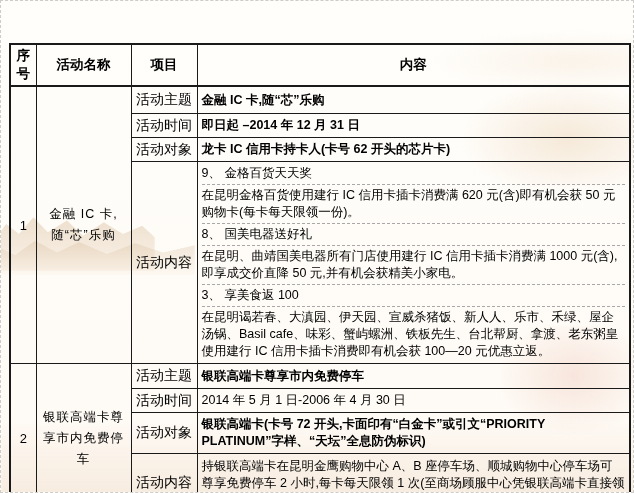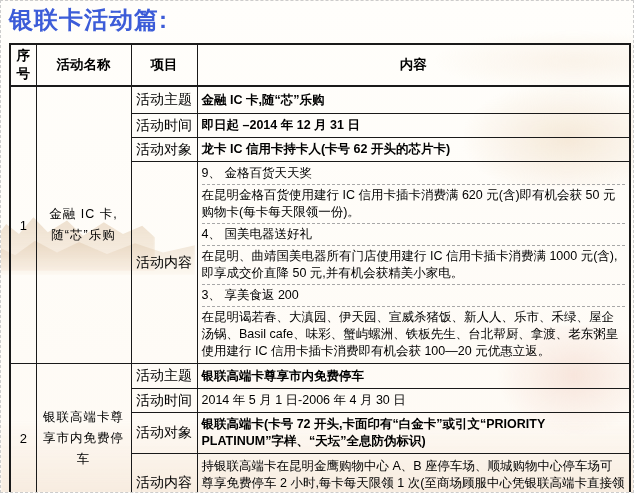--- a/index.html
+++ b/index.html
@@ -89,21 +89,20 @@
 
 <div class="page">
 
   <div class="wm wm-top-right"></div>
   <div class="wm wm-right-cream"></div>
   <div class="wm wm-left-mountains"></div>
   <div class="wm wm-left-mountains2"></div>
   <div class="wm wm-right-pink"></div>
   <div class="wm wm-bottom"></div>
 
-  <div class="title">银联卡活动篇:</div>
 
   <table class="act">
     <colgroup>
       <col class="c1">
         <col class="c2">
         <col class="c3">
         <col class="c4">
     </colgroup>
 
     <tbody>
@@ -128,23 +127,23 @@
     </tr>
     <tr class="r-obj1">
       <td class="c-item">活动对象</td>
       <td class="c-content bold">龙卡 IC 信用卡持卡人(卡号 62 开头的芯片卡)</td>
     </tr>
     <tr class="r-cont1">
       <td class="c-item">活动内容</td>
       <td class="c-content c-blocks">
         <div class="block">9、 金格百货天天奖</div>
         <div class="block">  在昆明金格百货使用建行 IC 信用卡插卡消费满 620 元(含)即有机会获 50 元购物卡(每卡每天限领一份)。</div>
-        <div class="block">4、 国美电器送好礼</div>
+        <div class="block">8、 国美电器送好礼</div>
         <div class="block">  在昆明、曲靖国美电器所有门店使用建行 IC 信用卡插卡消费满 1000 元(含),即享成交价直降 50 元,并有机会获精美小家电。</div>
-        <div class="block">3、 享美食返 200</div>
+        <div class="block">3、 享美食返 100</div>
         <div class="block">在昆明谒若春、大滇园、伊天园、宣威杀猪饭、新人人、乐市、禾绿、屋企汤锅、Basil cafe、味彩、蟹屿螺洲、铁板先生、台北帮厨、拿渡、老东粥皇使用建行 IC 信用卡插卡消费即有机会获 100—20 元优惠立返。</div>
       </td>
     </tr>
 
     <tr class="r-theme2">
       <td class="c-idx" rowspan="4">2</td>
       <td class="c-name" rowspan="4">
         <div class="name-inner">银联高端卡尊享市内免费停车</div>
       </td>
       <td class="c-item">活动主题</td>

